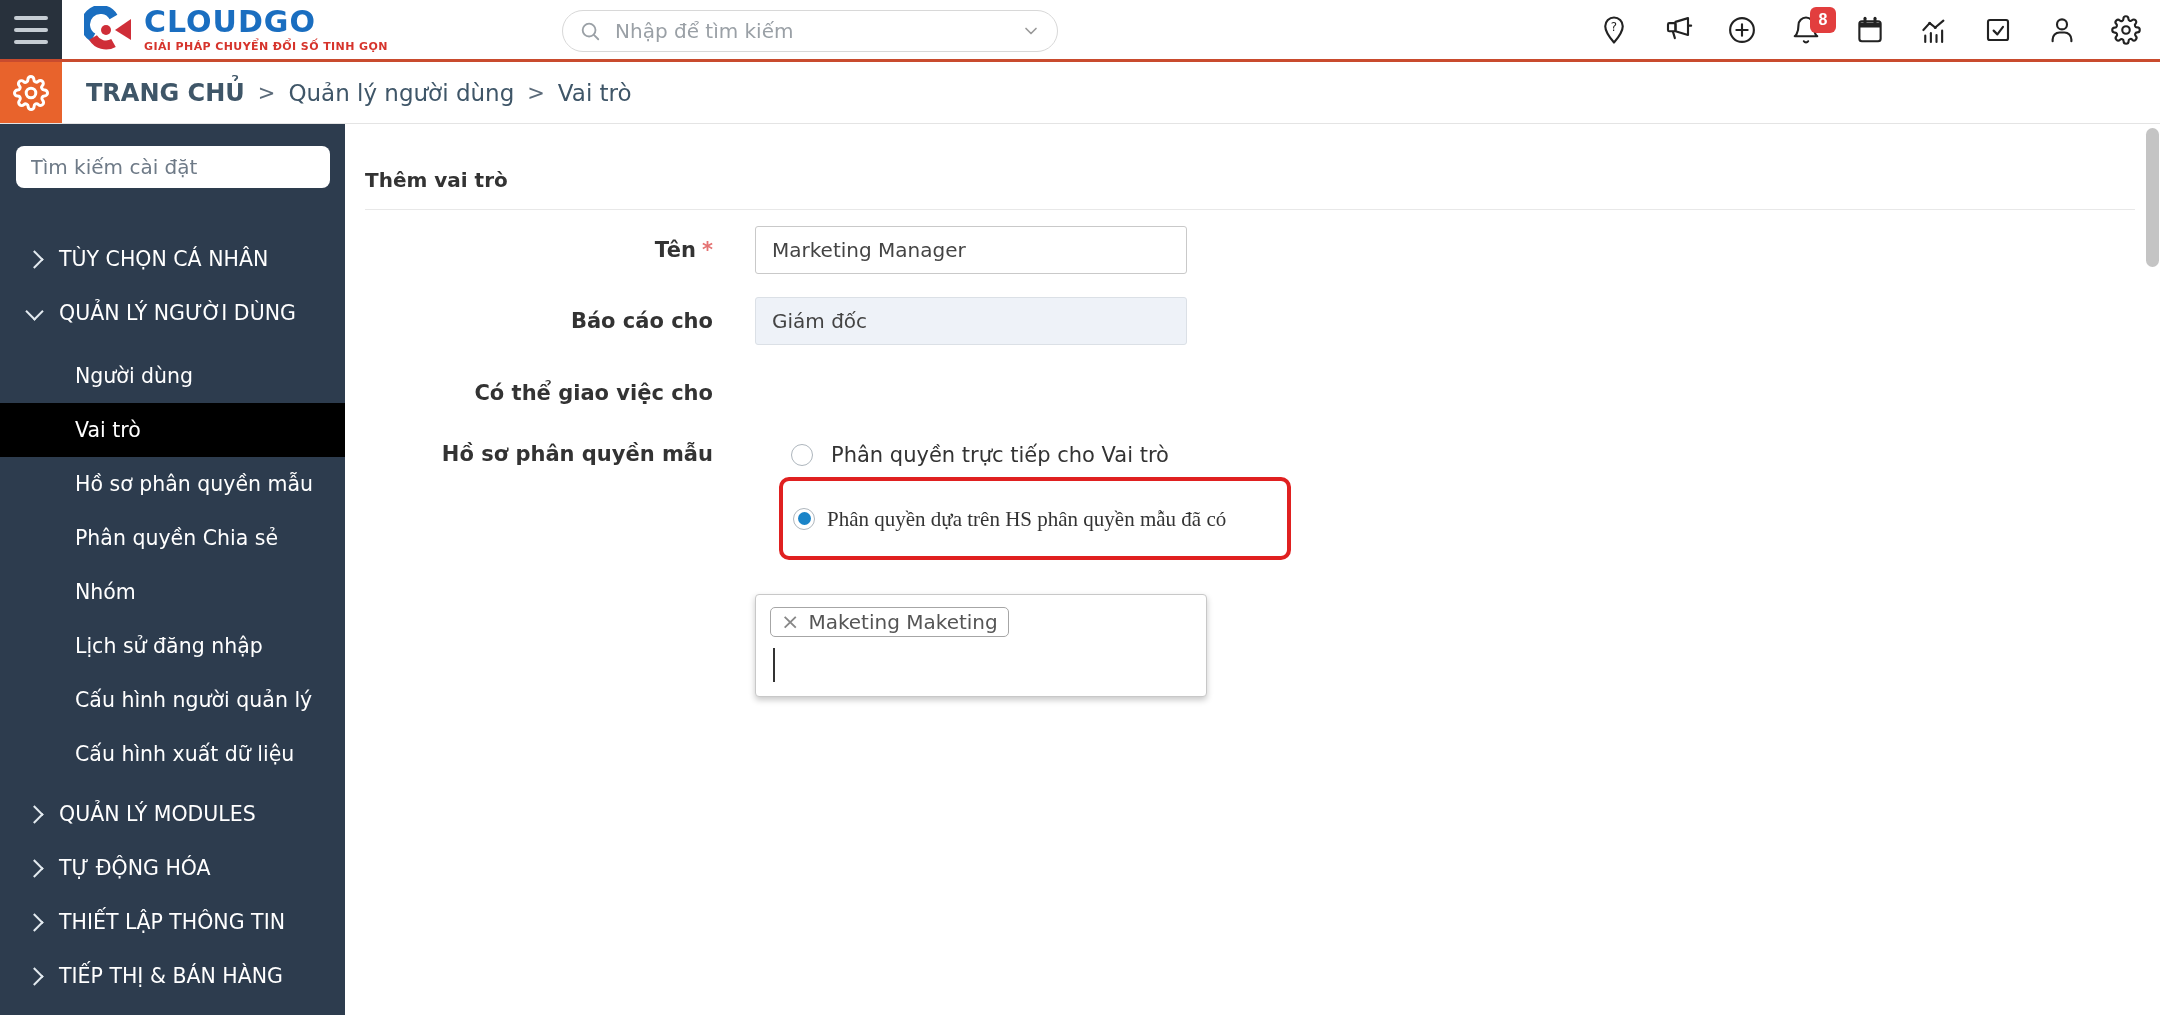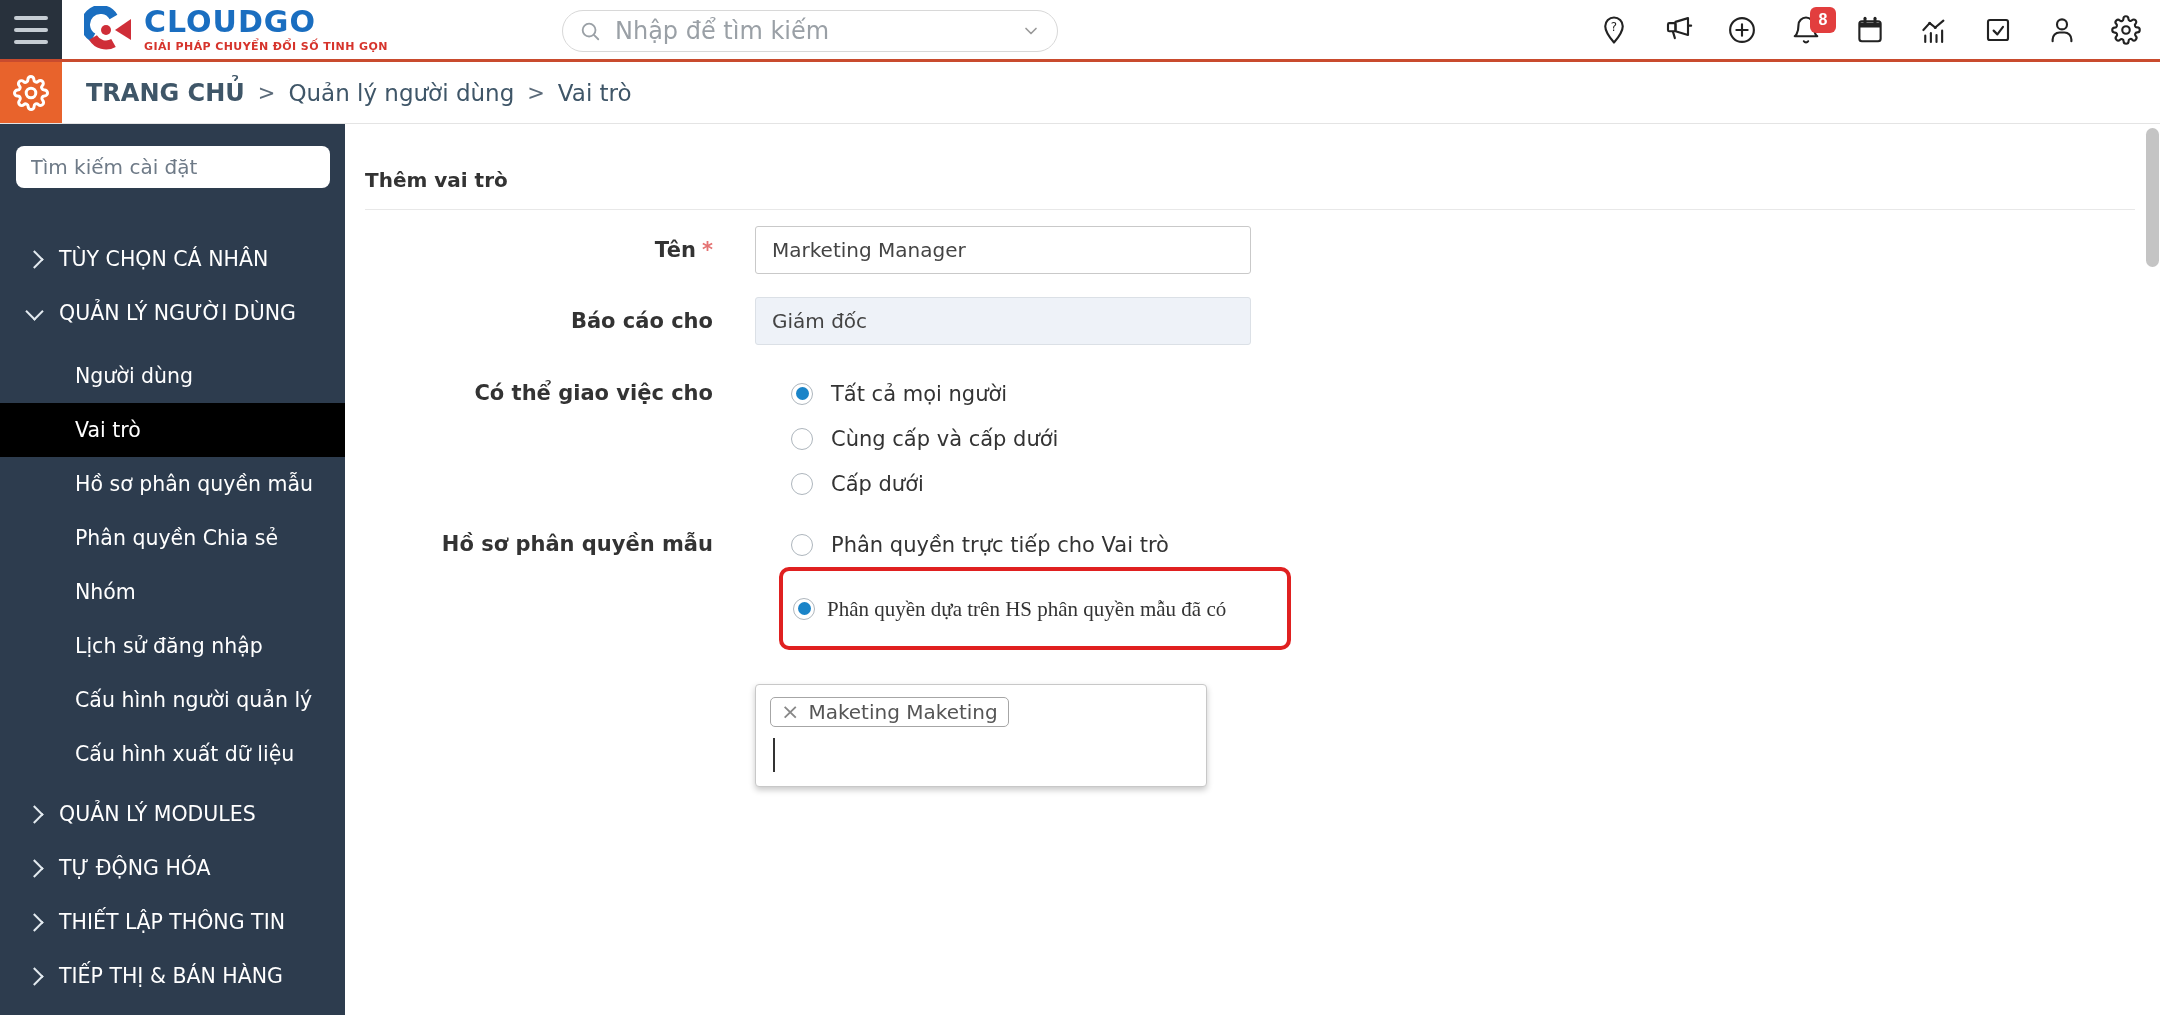--- a/index.html
+++ b/index.html
@@ -10,21 +10,21 @@
   .topbar{position:absolute;left:0;top:0;width:2160px;height:62px;background:#fff;
           border-bottom:3px solid #c94b2e;display:flex;align-items:center;box-sizing:border-box;}
   .hamburger{width:62px;height:59px;background:#28313c;display:flex;flex-direction:column;
              justify-content:center;align-items:center;gap:8px;cursor:pointer;flex:0 0 auto;}
   .hamburger span{display:block;width:34px;height:4px;background:#c6cdd4;border-radius:2px;}
   .logo{display:flex;align-items:center;margin-left:22px;gap:12px;}
   .logo-text .brand{font-size:30px;font-weight:700;color:#1a6ec0;letter-spacing:1px;line-height:30px;}
   .logo-text .tagline{font-size:11px;font-weight:700;color:#d6342c;letter-spacing:.4px;margin-top:3px;}
   .top-search{position:absolute;left:562px;top:10px;width:496px;height:42px;border:1px solid #d8d8d8;
               border-radius:21px;display:flex;align-items:center;padding:0 16px;box-sizing:border-box;background:#fff;}
-  .top-search input{flex:1;border:none;outline:none;font-size:24px;color:#333;margin-left:12px;
+  .top-search input{flex:1;border:none;outline:none;font-size:20px;color:#333;margin-left:12px;
                     font-family:inherit;background:transparent;}
   .top-search input::placeholder{color:#9aa0a6;}
   .tb-icons{position:absolute;right:18px;top:0;height:59px;display:flex;align-items:center;gap:32px;}
   .tb-icon{position:relative;width:32px;height:32px;background:none;border:none;padding:0;cursor:pointer;
            display:flex;align-items:center;justify-content:center;}
   .tb-icon svg{stroke:#222;fill:none;stroke-width:1.7;stroke-linecap:round;stroke-linejoin:round;}
   .badge{position:absolute;top:-7px;right:-14px;min-width:26px;height:26px;background:#e23e3e;color:#fff;
          font-size:16px;font-weight:700;border-radius:6px;display:flex;align-items:center;
          justify-content:center;padding:0 4px;box-sizing:border-box;}
 
@@ -59,21 +59,21 @@
 
   
   .content{position:absolute;left:345px;top:124px;width:1815px;height:891px;background:#fff;box-sizing:border-box;}
   .page-title{margin:36px 0 0 20px;font-size:20px;font-weight:700;color:#333;line-height:40px;}
   .divider{border:none;border-top:1px solid #e8e8e8;margin:9px 25px 0 20px;}
   .form{margin-top:16px;font-size:21px;}
   .form-row{display:flex;align-items:center;}
   .form-label{width:368px;text-align:right;font-weight:600;color:#333;flex:0 0 auto;}
   .form-label .req{color:#e57373;margin-left:6px;}
   .form-control{margin-left:42px;}
-  .ti{width:496px;height:48px;border:1px solid #c9c9c9;border-radius:3px;padding:0 16px;
+  .ti{width:432px;height:48px;border:1px solid #c9c9c9;border-radius:3px;padding:0 16px;
       font-size:20px;color:#444;box-sizing:border-box;outline:none;font-family:inherit;background:#fff;}
   .ti.muted{background:#eef2f8;border-color:#dbe0e6;}
   .row-gap1{margin-top:23px;}
   .row-radio{margin-top:26px;align-items:flex-start;gap:36px;}
   .row-radio .form-label{line-height:45px;}
   .row-radio2{margin-top:16px;}
   .radio-row{display:flex;align-items:center;height:45px;}
   .radio{width:20px;height:20px;border:1px solid #aeb6bd;border-radius:50%;background:#fff;
          display:flex;align-items:center;justify-content:center;margin-right:18px;flex:0 0 auto;cursor:pointer;}
   .radio.checked::after{content:"";width:13px;height:13px;border-radius:50%;background:#1a84c8;}
@@ -275,34 +275,20 @@
         </div>
         <div class="form-control">
           <input class="ti muted" value="Giám đốc" style="">
         </div>
       </div>
 
       <div class="form-row row-radio">
         <div class="form-label">
           <span>Có thể giao việc cho</span>
         </div>
-        <div class="form-control">
-          <div class="radio-row">
-            <span class="radio checked"></span>
-            <span class="radio-label">Tất cả mọi người</span>
-          </div>
-          <div class="radio-row">
-            <span class="radio"></span>
-            <span class="radio-label">Cùng cấp và cấp dưới</span>
-          </div>
-          <div class="radio-row">
-            <span class="radio"></span>
-            <span class="radio-label">Cấp dưới</span>
-          </div>
-        </div>
       </div>
 
       <div class="form-row row-radio row-radio2">
         <div class="form-label">
           <span>Hồ sơ phân quyền mẫu</span>
         </div>
         <div class="form-control">
           <div class="radio-row">
             <span class="radio"></span>
             <span class="radio-label">Phân quyền trực tiếp cho Vai trò</span>

